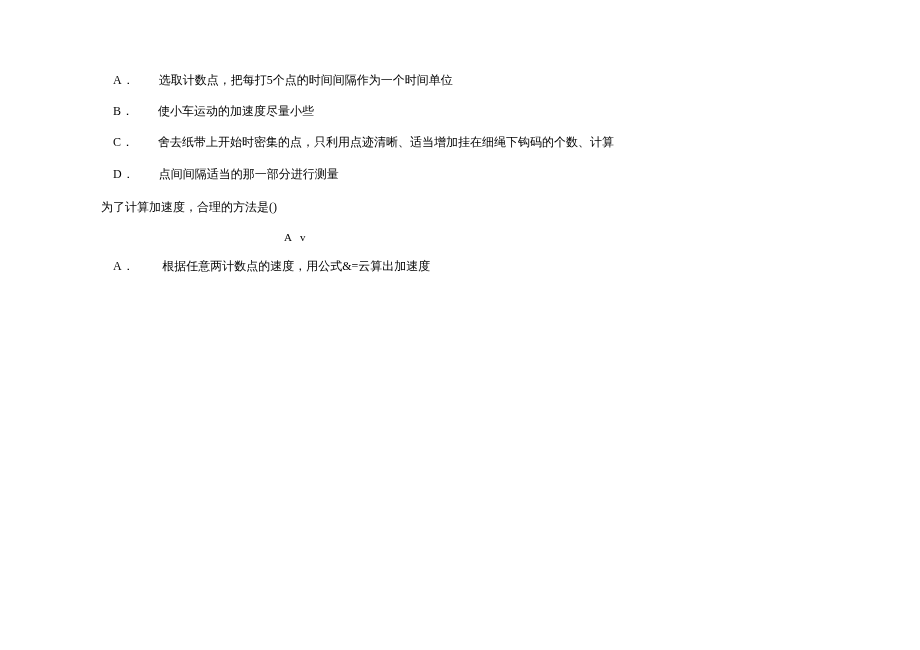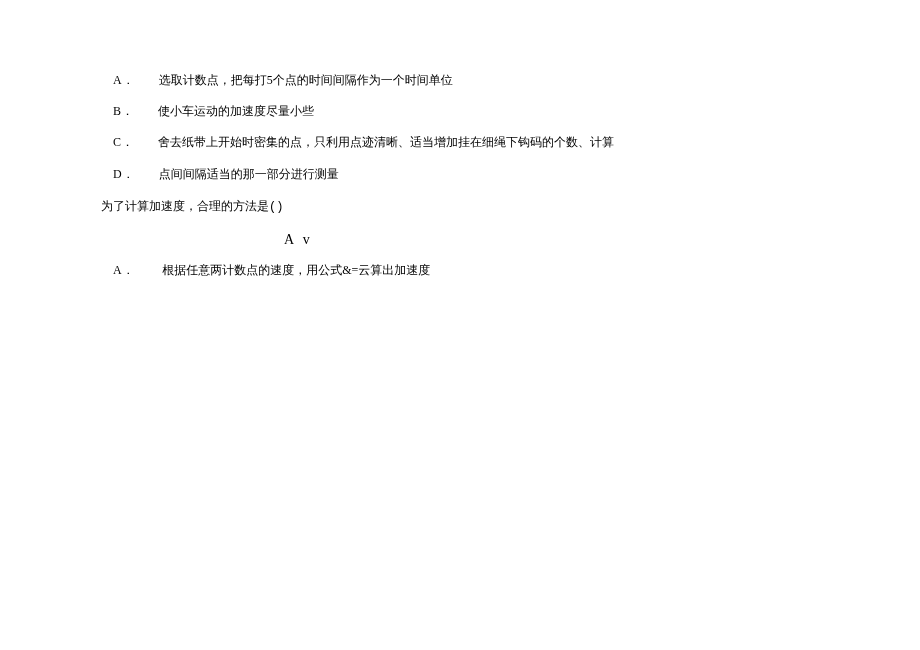--- a/index.html
+++ b/index.html
@@ -20,25 +20,24 @@
     .option-line {
       margin-bottom: 2px;
       white-space: nowrap;
     }
     .option-label {
       letter-spacing: 0.5px;
     }
     .question-line {
       margin-top: 14px;
       margin-bottom: 0px;
-      font-family: Liberation Mono, monospace;
     }
     .formula-line {
       margin-left: 195px;
-      font-size: 14px;
+      font-size: 11px;
       letter-spacing: 3px;
     }
     .last-option {
       margin-top: -2px;
       font-family: Liberation Serif, serif;
     }
     .indent-a {
       padding-left: 0;
     }
   </style>

